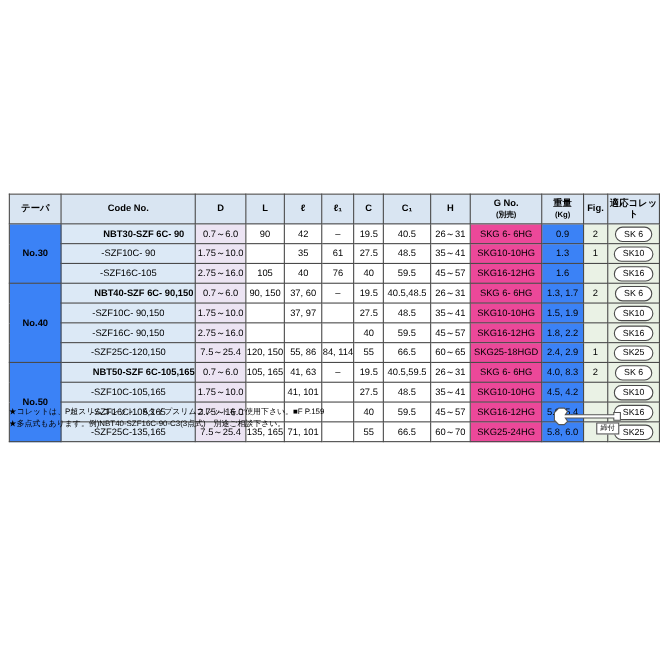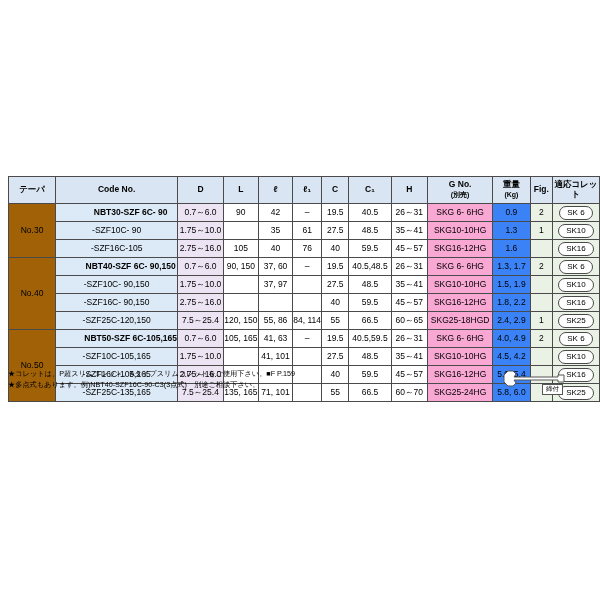--- a/index.html
+++ b/index.html
@@ -39,36 +39,36 @@
   td.h-l1{background:#e8dff0;}
   td.h-c{background:#e8dff0;}
   td.h-c1{background:#e8dff0;}
   td.h-h{background:#e8dff0;}
   td.h-g{background:#f6d2e2;}
   td.h-w{background:#f9e7c9;}
   td.h-fig{background:#dbe9d3;}
   td.h-col{background:#dbe9d3;}
 
   td.taper{
-    background:#a16207;
-    font-weight:normal;
+    background:#3b82f6;
+    font-weight:bold;
     font-size:13px;
     text-align:center;
   }
   td.code{
     background:#dce9f6;
     text-align:left;
     padding-left:12px;
     font-size:8.5px;
     white-space:nowrap;
   }
   td.code.bold{font-weight:bold;padding-left:28px;}
   td.dcol{background:#ece4f3;}
   td.plain{background:#ffffff;}
-  td.gcol{background:#f9a8d4;}
+  td.gcol{background:#ec4899;}
   td.wcol{background:#3b82f6;}
   td.figcol{background:#eaf2e5;}
   td.colcol{background:#eaf2e5;}
 
   .row-h{height:18px;}
 
   .pill{
     display:inline-block;
     border:1px solid #4a4a4a;
     border-radius:9px;
@@ -239,21 +239,21 @@
           <td class="taper" rowspan="4">No.50</td>
           <td class="code bold">NBT50-SZF 6C-105,165</td>
           <td class="dcol">0.7～6.0</td>
           <td class="plain">105, 165</td>
           <td class="plain">41, 63</td>
           <td class="plain">–</td>
           <td class="plain">19.5</td>
           <td class="plain">40.5,59.5</td>
           <td class="plain">26～31</td>
           <td class="gcol">SKG 6- 6HG</td>
-          <td class="wcol">4.0, 4.9</td>
+          <td class="wcol">4.0, 8.3</td>
           <td class="figcol">2</td>
           <td class="colcol"><span class="pill">SK 6</span></td>
         </tr>
         <tr class="row-h">
           <td class="code">-SZF10C-105,165</td>
           <td class="dcol">1.75～10.0</td>
           <td class="plain"></td>
           <td class="plain">41, 101</td>
           <td class="plain"></td>
           <td class="plain">27.5</td>

